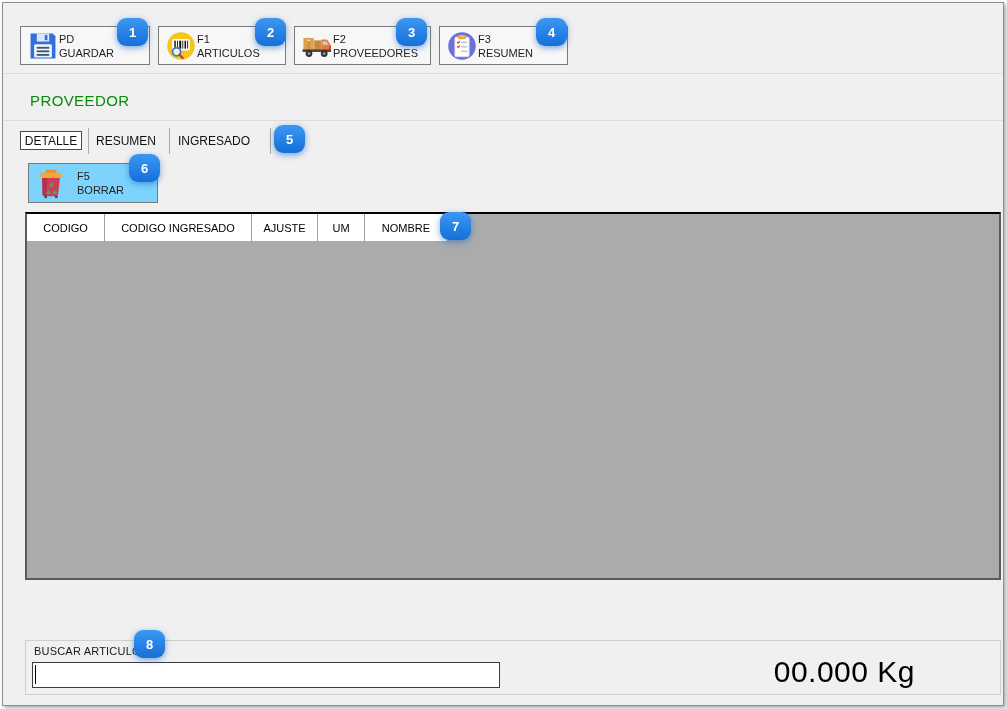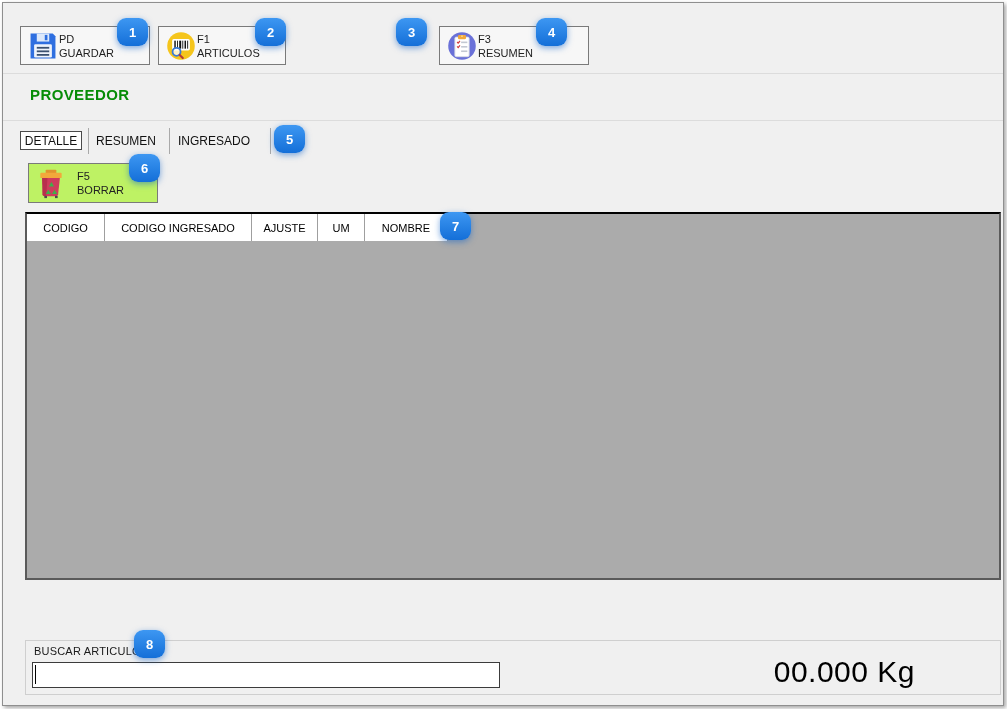--- a/index.html
+++ b/index.html
@@ -26,41 +26,41 @@
   .badge {
     position:absolute; width:31px; height:28px; border-radius:9px;
     background:linear-gradient(180deg,#3d97f2,#146fd8);
     color:#fff; font-size:13px; font-weight:bold;
     display:flex; align-items:center; justify-content:center;
     box-shadow:0 2px 6px rgba(20,100,200,.55);
     z-index:20;
   }
 
   .page-title {
-    position:absolute; left:27px; top:83px;
-    font-size:15px; font-weight:bold; color:#068c06; letter-spacing:.4px;
+    position:absolute; left:27px; top:89px;
+    font-size:15px; font-weight:normal; color:#068c06; letter-spacing:.4px;
   }
 
   
   .tab-active {
     position:absolute; left:17px; top:128px; width:62px; height:19px;
     background:#fff; border:1px solid #4a4a4a;
     display:flex; align-items:center; justify-content:center;
     font-size:12px; color:#111; cursor:pointer;
   }
   .tab-plain {
     position:absolute; top:129px; height:18px;
     display:flex; align-items:center; font-size:12px; color:#111; cursor:pointer;
   }
   .vsep { position:absolute; top:125px; width:1px; height:26px; background:#a9a9a9; }
 
   
   .del-btn {
     position:absolute; left:25px; top:160px; width:130px; height:40px;
-    border:1px solid #7a7a7a; background:#bef264;
+    border:1px solid #7a7a7a; background:#7dd3fc;
     display:flex; align-items:center; gap:10px; padding:0 6px; cursor:pointer;
   }
   .del-btn svg { width:32px; height:32px; }
   .del-btn .txt { font-size:11px; color:#222; line-height:14px; }
 
   
   .grid {
     position:absolute; left:22px; top:209px; width:976px; height:368px;
     background:#ababab;
     border-top:2px solid #000;
@@ -126,22 +126,42 @@
       <rect x="25" y="12" width="1" height="9" fill="#111"></rect>
       <circle cx="13" cy="24.5" r="4.5" fill="rgba(255,255,255,.75)" stroke="#3a7bd5" stroke-width="2"></circle>
       <line x1="16.5" y1="28" x2="20" y2="31.5" stroke="#b23a3a" stroke-width="2.4" stroke-linecap="round"></line>
     </svg>
     <div class="txt">
       <div>F1</div>
       <div>ARTICULOS</div>
     </div>
   </div>
 
-
-  <div class="tbtn" style="left:436px;width:150px">
+  <div class="tbtn" style="left:291px;width:137px">
+    <svg viewBox="0 0 40 40">
+      <rect x="3" y="10" width="13" height="14" fill="#dda24e"></rect>
+      <rect x="8.6" y="10" width="2" height="14" fill="#c78d3a"></rect>
+      <path d="M9.6 14 l0 -2 m-1.2 1.2 l1.2 -1.2 1.2 1.2" stroke="#fff" stroke-width="1.2" fill="none"></path>
+      <rect x="16.5" y="13" width="9" height="11" fill="#c9893c"></rect>
+      <path d="M25.5 12 h7 l5 7 v5 h-12 z" fill="#f4772e"></path>
+      <path d="M27 14 h4.5 l3 4.5 h-7.5 z" fill="#a8d8ee"></path>
+      <rect x="2" y="24" width="35.5" height="3.5" fill="#58423a"></rect>
+      <circle cx="10" cy="29.5" r="4.2" fill="#2f2f33"></circle>
+        <circle cx="10" cy="29.5" r="1.8" fill="#9aa0a8"></circle>
+      <circle cx="29" cy="29.5" r="4.2" fill="#2f2f33"></circle>
+        <circle cx="29" cy="29.5" r="1.8" fill="#9aa0a8"></circle>
+      <rect x="35" y="20" width="2.5" height="4" fill="#e23b3b"></rect>
+    </svg>
+    <div class="txt">
+      <div>F2</div>
+      <div>PROVEEDORES</div>
+    </div>
+  </div>
+
+  <div class="tbtn" style="left:436px;width:129px">
     <svg viewBox="0 0 36 36">
       <circle cx="18" cy="18" r="15.5" fill="#6a71d8"></circle>
       <rect x="10" y="8" width="16" height="22" rx="1.5" fill="#fff" stroke="#d8dbe2"></rect>
       <rect x="13.5" y="5.5" width="9" height="5" rx="1.5" fill="#f2a93b"></rect>
       <circle cx="18" cy="7" r="1" fill="#fbd98a"></circle>
       <rect x="17" y="13" width="7" height="1.8" fill="#c3c8d2"></rect>
       <rect x="17" y="18" width="7" height="1.8" fill="#c3c8d2"></rect>
       <rect x="17" y="23" width="7" height="1.8" fill="#c3c8d2"></rect>
       <path d="M12.5 13.5 l1.2 1.3 2 -2.4" stroke="#d43a3a" stroke-width="1.4" fill="none"></path>
       <path d="M12.5 18.5 l1.2 1.3 2 -2.4" stroke="#d43a3a" stroke-width="1.4" fill="none"></path>

